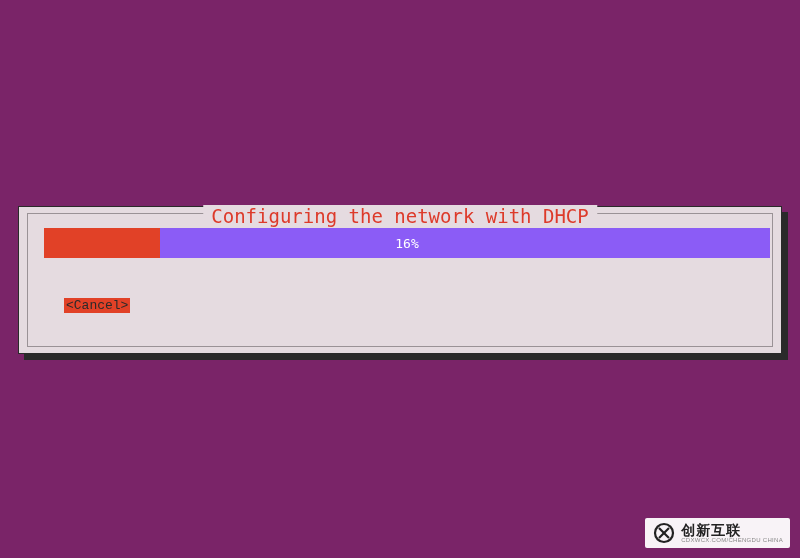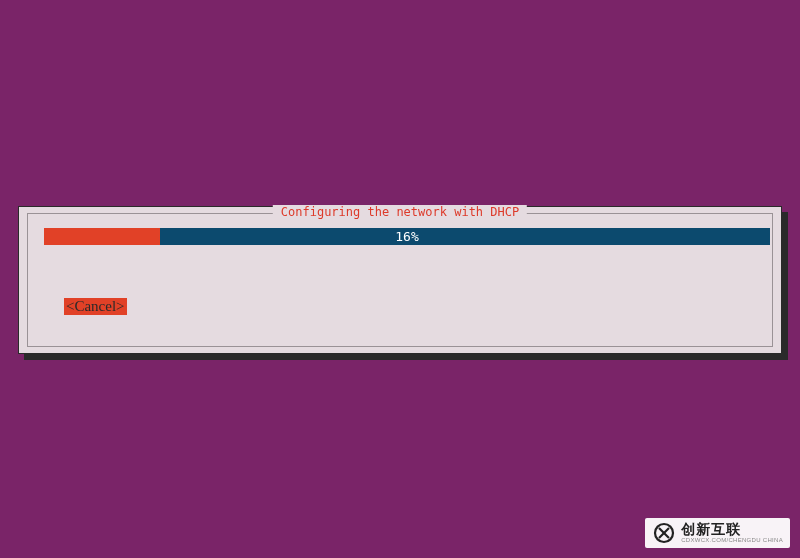--- a/index.html
+++ b/index.html
@@ -49,30 +49,30 @@
       padding-top: 0;
     }
     .dialog-title {
       position: absolute;
       top: -9px;
       left: 50%;
       transform: translateX(-50%);
       background-color: #e5dbe0;
       color: #dd3a2a;
       padding: 0 8px;
-      font-size: 12px;
+      font-size: 19px;
       white-space: nowrap;
     }
     .progress-bar-container {
       position: absolute;
       top: 14px;
       left: 16px;
       right: 2px;
-      height: 17px;
-      background-color: #0c4a6e;
+      height: 30px;
+      background-color: #8b5cf6;
     }
     .progress-bar-fill {
       position: absolute;
       left: 0;
       top: 0;
       height: 100%;
       background-color: #e14127;
     }
     .progress-percent {
       position: absolute;
@@ -93,22 +93,22 @@
       color: #2a2a2a;
       font-size: 13px;
     }
     .cancel-button {
       position: absolute;
       top: 84px;
       left: 36px;
       background-color: #e14127;
       color: #2a2a2a;
       padding: 0 2px;
-      font-family: Liberation Serif, serif;
-      font-size: 15px;
+      font-family: Liberation Mono, monospace;
+      font-size: 13px;
       border: none;
       cursor: pointer;
     }
     .watermark {
       position: absolute;
       right: 10px;
       bottom: 10px;
       display: flex;
       align-items: center;
       background: rgba(255,255,255,0.95);
@@ -119,21 +119,21 @@
       width: 24px;
       height: 24px;
       margin-right: 5px;
     }
     .watermark-text {
       display: flex;
       flex-direction: column;
       line-height: 1;
     }
     .watermark-main {
-      font-family: Liberation Mono, monospace;
+      font-family: Liberation Sans, sans-serif;
       font-size: 14px;
       font-weight: bold;
       color: #222;
       letter-spacing: 1px;
     }
     .watermark-sub {
       font-family: Arial, sans-serif;
       font-size: 6px;
       color: #888;
       letter-spacing: 0.3px;

